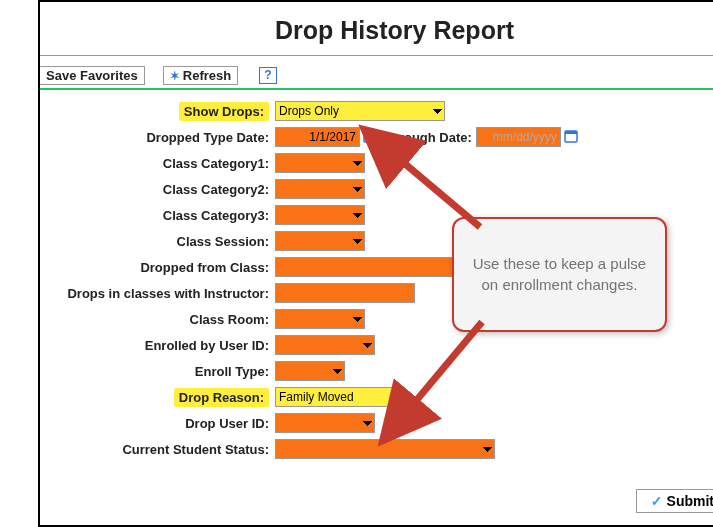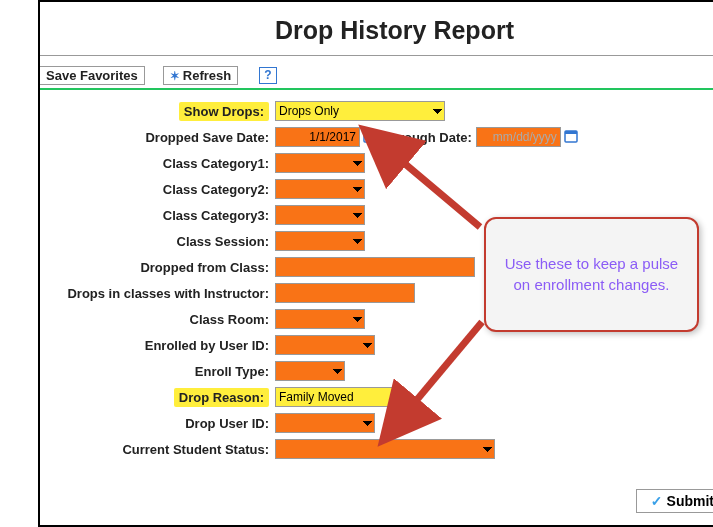--- a/index.html
+++ b/index.html
@@ -113,35 +113,35 @@
     font-weight: 700;
     font-size: 14px;
     display: inline-flex;
     align-items: center;
     gap: 4px;
   }
   .check { color: #3aa0e8; font-weight: bold; }
   
   .callout {
     position: absolute;
-    left: 444px;
+    left: 412px;
     top: 215px;
     width: 215px;
     height: 115px;
     background: #f4f4f4;
     border: 2px solid #c33b2f;
     border-radius: 12px;
     display: flex;
     align-items: center;
     justify-content: center;
     text-align: center;
     padding: 10px 16px;
     font-size: 15px;
     line-height: 1.35;
-    color: #8b5cf6;
+    color: #737373;
     box-shadow: 2px 2px 6px rgba(0,0,0,0.25);
   }
   .arrow {
     position: absolute;
     pointer-events: none;
   }
 </style>
 </head>
 <body>
 
@@ -165,21 +165,21 @@
     <div class="row">
       <div class="lbl">
         <span class="hi-box">Show Drops:</span>
       </div>
       <select class="ctrl hi-sel" style="width:170px">
         <option>Drops Only</option>
       </select>
     </div>
 
     <div class="row">
-      <div class="lbl">Dropped Save Date:</div>
+      <div class="lbl">Dropped Type Date:</div>
       <input class="ctrl date-input" value="1/1/2017" style="">
       <span class="cal">
         <svg width="14" height="14" viewBox="0 0 14 14">
             <rect x="1" y="2" width="12" height="11" rx="1" fill="none" stroke="#3276d1" stroke-width="1.5"></rect>
             <rect x="1" y="2" width="12" height="3" fill="#3276d1"></rect>
           </svg>
       </span>
       <span class="inline-lbl">Through Date:</span>
       <input class="ctrl date-input" placeholder="mm/dd/yyyy" style="">
       <span class="cal">

